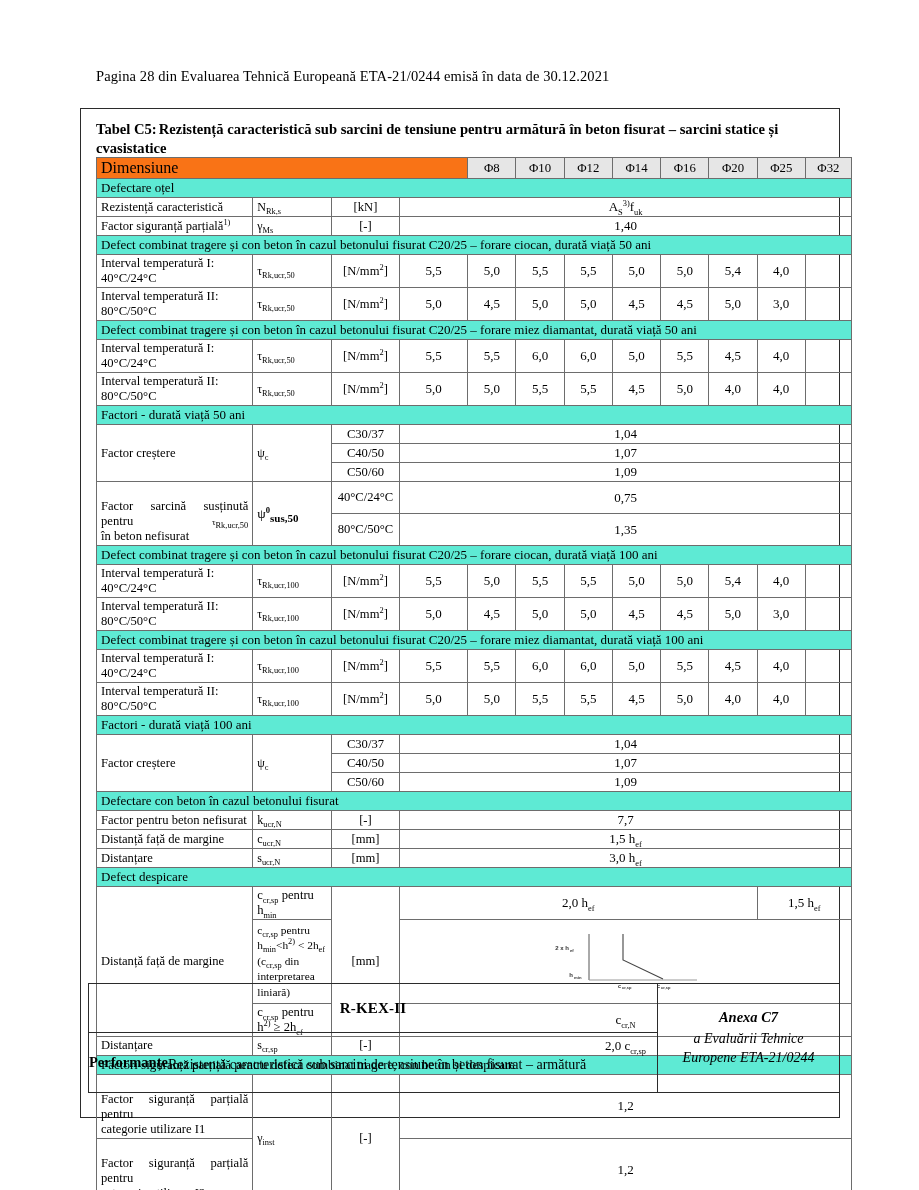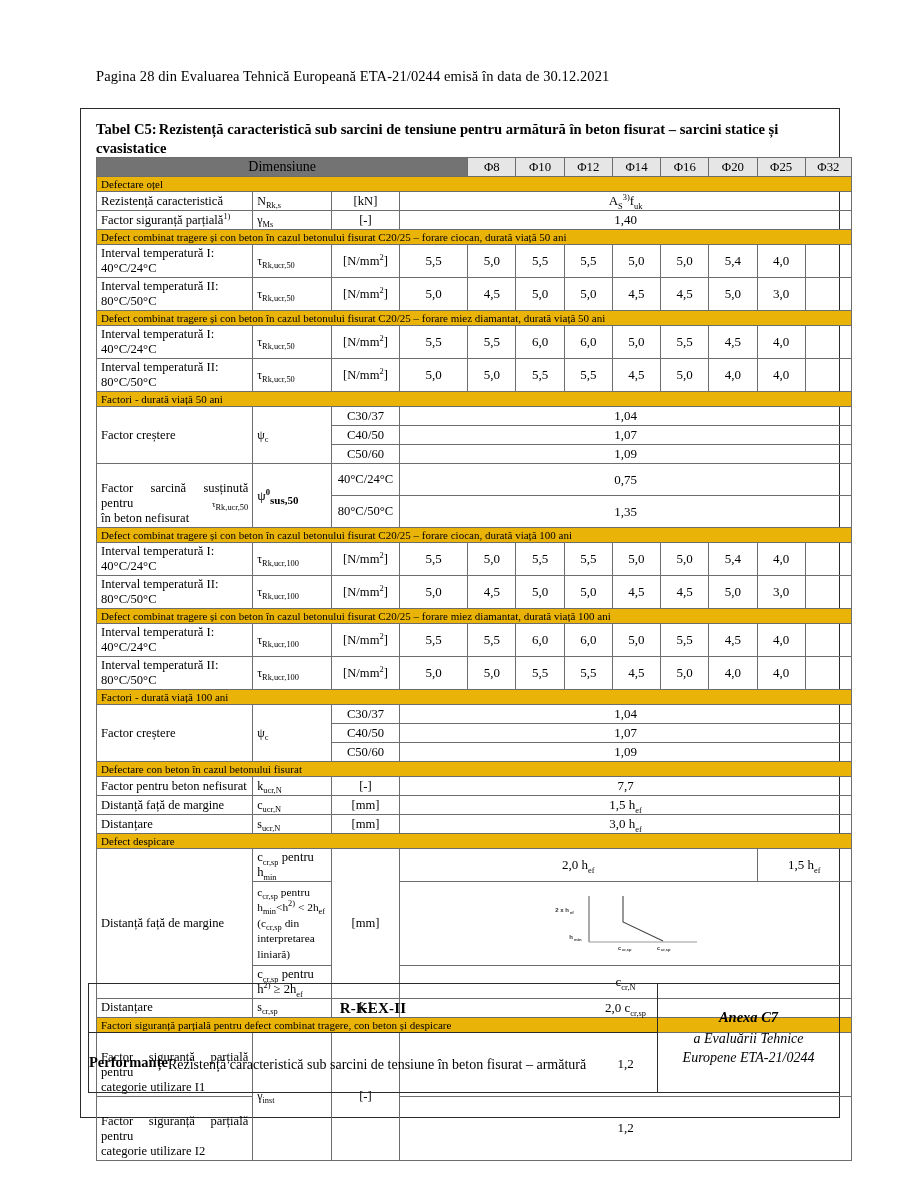--- a/index.html
+++ b/index.html
@@ -38,27 +38,27 @@
     font-size:12.6px;
     table-layout:fixed;
   }
   table.main td,table.main th{
     border:1px solid #6d6d6d;
     padding:1px 4px;
     vertical-align:middle;
     box-sizing:border-box;
     font-weight:normal;
   }
-  .grey{background:#eab308;font-weight:bold;font-size:11px;padding:2px 4px;}
+  .grey{background:#5eead4;font-weight:bold;font-size:13px;padding:2px 4px;}
   .l{text-align:left;}
   .sym{text-align:left;font-size:12px;}
   .unit{text-align:center;font-size:12.6px;}
   .val{text-align:center;font-size:13px;}
   .hdr{font-weight:bold;text-align:center;font-size:12.8px;background:#e6e6e6;}
-  .hdr-left{font-weight:bold;text-align:center;font-size:14px;background:#737373;}
+  .hdr-left{font-weight:bold;text-align:left;font-size:16px;background:#f97316;}
   sub{font-size:8.4px;line-height:0;}
   sup{font-size:8.4px;line-height:0;}
   .just{text-align:justify;text-align-last:justify;margin-top:16px;}
   .tall{height:30px;}
   .tall2{height:33px;}
 
   .psym{font-weight:bold;font-size:13.5px;}
   .psym sub{font-weight:bold;font-size:11px;}
   .psym sup{font-weight:bold;font-size:8.6px;}
 

